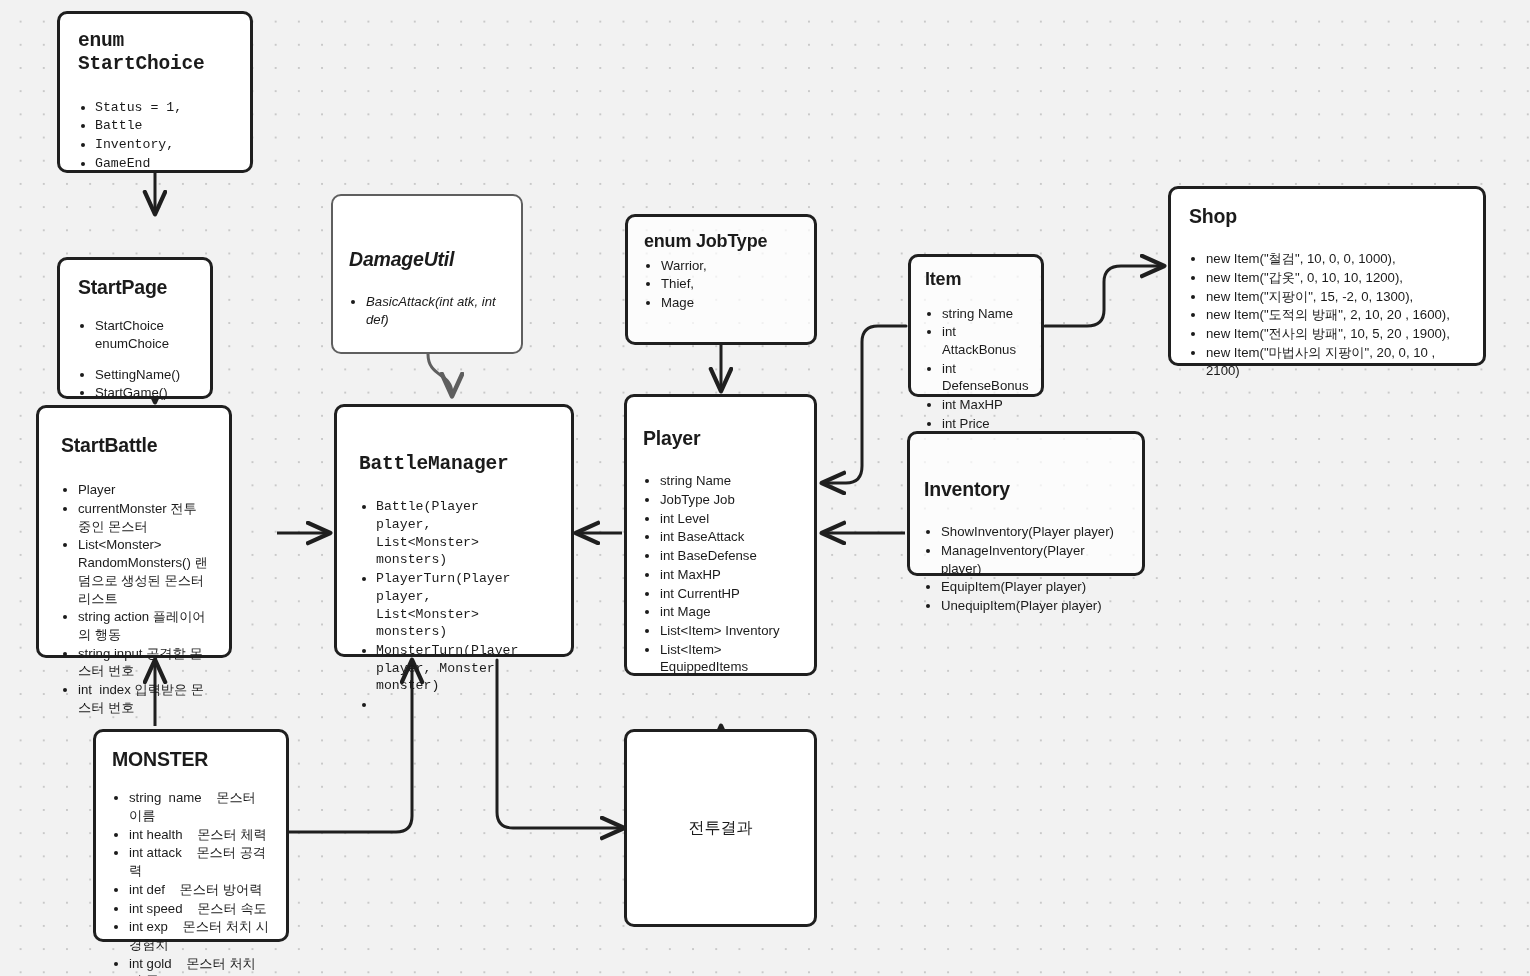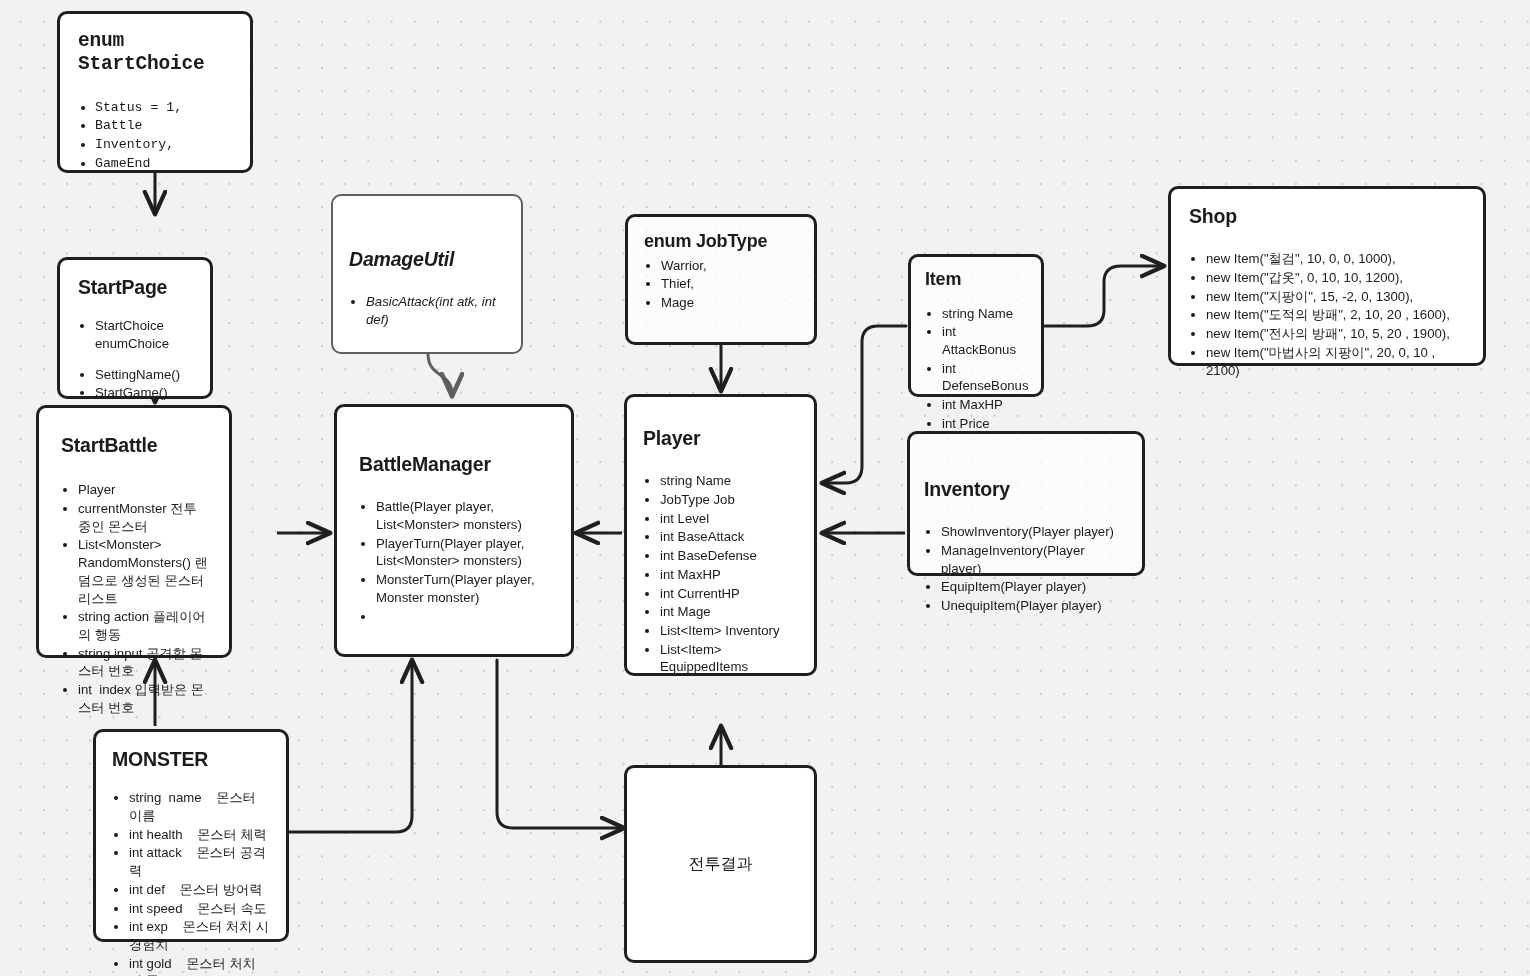--- a/index.html
+++ b/index.html
@@ -176,21 +176,21 @@
   <div class="node gray" style="left:331px; top:194px; width:192px; height:160px;font-style:italic;">
     <div class="inner" style="padding:52px 16px 0 16px;">
       <div class="title">DamageUtil</div>
       <ul class="fields" style="margin-top:22px;">
         <li>BasicAttack(int atk, int def)</li>
       </ul>
     </div>
   </div>
 
   <div class="node" style="left:334px; top:404px; width:240px; height:253px;">
-    <div class="inner" style="padding:46px 32px 0 22px;">
+    <div class="inner" style="padding:46px 32px 0 22px;font-family:Liberation Mono, monospace;">
       <div class="title">BattleManager</div>
       <ul class="fields" style="margin-top:22px;">
         <li>Battle(Player player, List&lt;Monster&gt; monsters)</li>
         <li>PlayerTurn(Player player, List&lt;Monster&gt; monsters)</li>
         <li>MonsterTurn(Player player, Monster monster)</li>
         <li class="blank"></li>
       </ul>
     </div>
   </div>
 
@@ -216,21 +216,21 @@
         <li>int BaseDefense</li>
         <li>int MaxHP</li>
         <li>int CurrentHP</li>
         <li>int Mage</li>
         <li>List&lt;Item&gt; Inventory</li>
         <li>List&lt;Item&gt; EquippedItems</li>
       </ul>
     </div>
   </div>
 
-  <div class="node" style="left:624px; top:729px; width:193px; height:198px;margin-top:36px;">
+  <div class="node" style="left:624px; top:729px; width:193px; height:198px;">
     <div class="inner">
       <div class="center-label">전투결과</div>
     </div>
   </div>
 
   <div class="node translucent" style="left:908px; top:254px; width:136px; height:143px;">
     <div class="inner" style="padding:12px 10px 0 14px;">
       <div class="title sm">Item</div>
       <ul class="fields" style="margin-top:14px;">
         <li>string Name</li>

